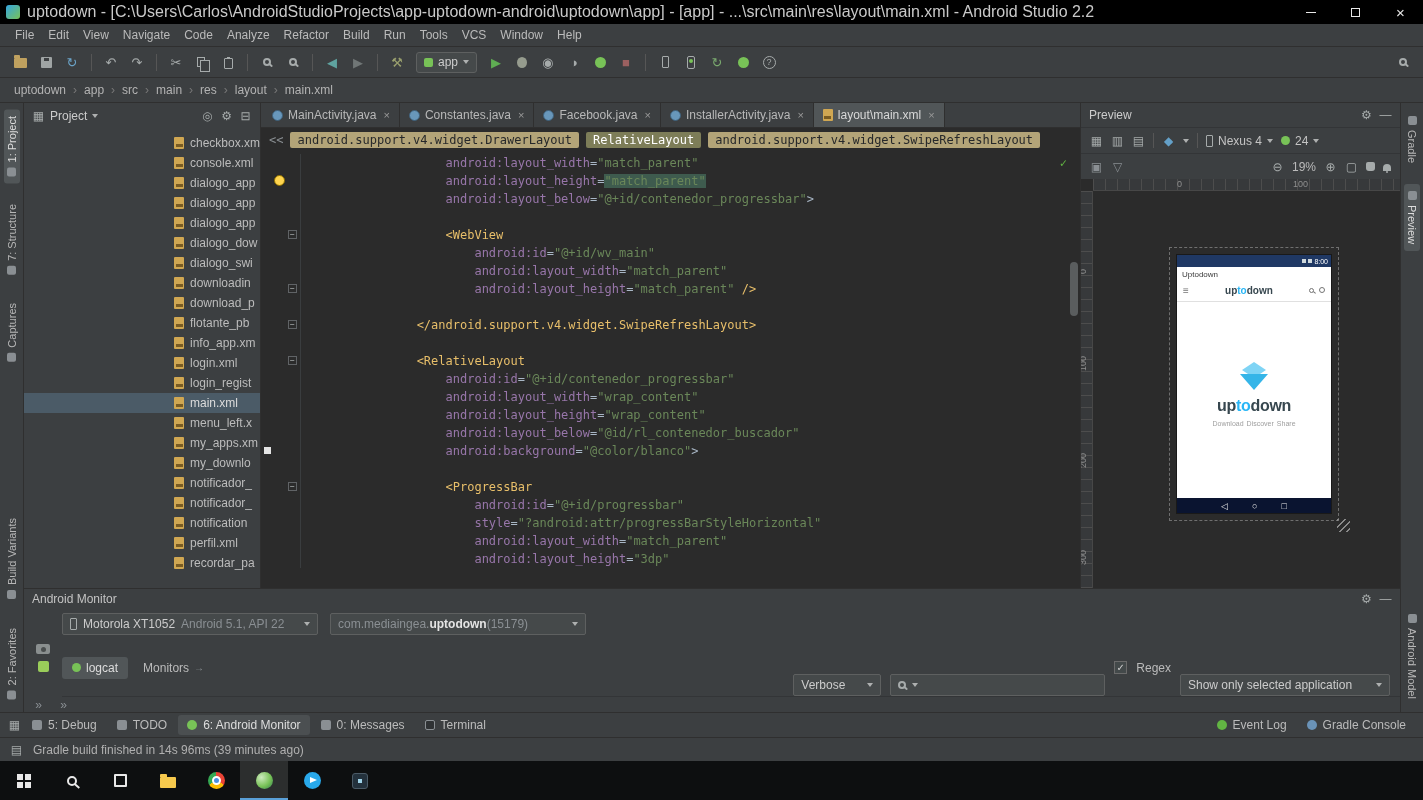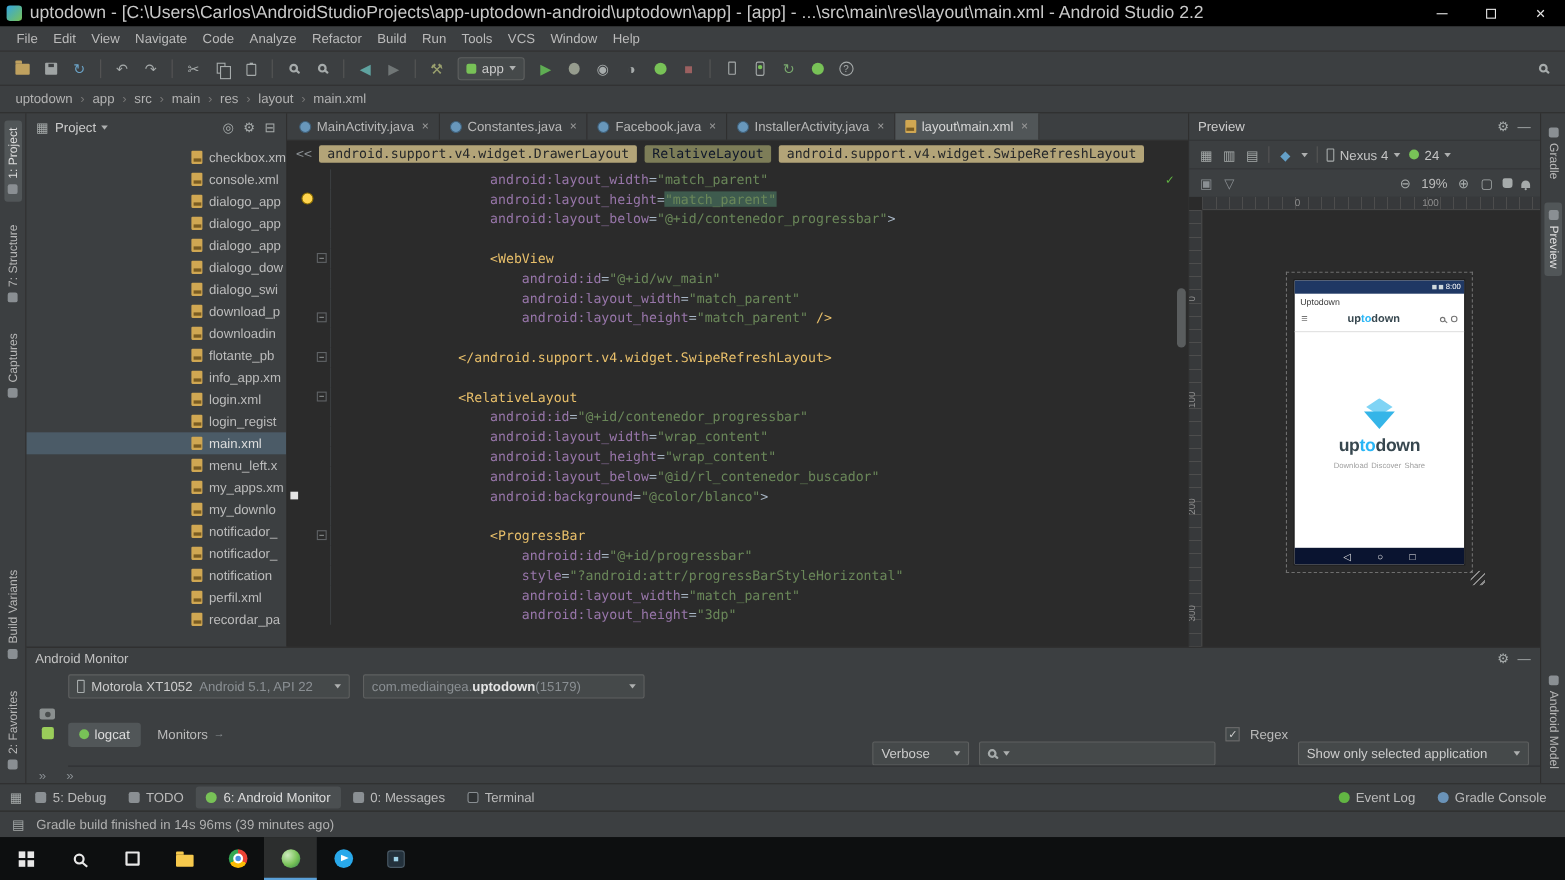--- a/index.html
+++ b/index.html
@@ -62,21 +62,21 @@
   .editor{flex:1;display:flex;flex-direction:column;min-width:0;background:#2b2b2b;}
   .etabs{flex:0 0 25px;background:#3c3f41;display:flex;align-items:flex-end;padding-left:2px;border-bottom:1px solid #2f2f2f;}
   .etab{height:24px;display:flex;align-items:center;gap:5px;padding:0 9px;border-right:1px solid #2f2f2f;color:#b8b8b8;}
   .etab.active{background:#515658;color:#d8d8d8;}
   .etab .close{color:#9a9a9a;font-size:11px;margin-left:2px;}
   .editor-body{flex:1;display:flex;flex-direction:column;min-height:0;}
   .chips-row{flex:0 0 24px;display:flex;align-items:center;gap:7px;padding-left:8px;font-family:"DejaVu Sans Mono",monospace;}
   .chips-prefix{color:#8a8f93;font-size:12px;}
   .chip{font-size:12px;padding:1px 7px;border-radius:2px;}
   .chip-light{background:#b3a478;color:#26282a;}
-  .chip-dark{background:#7d7d58;color:#0f172a;}
+  .chip-dark{background:#7d7d58;color:#ffffff;}
   .code-area{flex:1;overflow:hidden;position:relative;font-family:"DejaVu Sans Mono",monospace;font-size:12px;line-height:18px;padding-top:2px;}
   .cl{display:flex;height:18px;white-space:pre;}
   .cl-gut{flex:0 0 40px;position:relative;border-right:1px solid #3a3d3f;}
   .fold{position:absolute;right:3px;top:4px;width:9px;height:9px;border:1px solid #606366;background:#2b2b2b;color:#aeb3b3;font-size:8px;line-height:7px;display:flex;align-items:center;justify-content:center;}
   .bulb{position:absolute;left:13px;top:3px;width:11px;height:11px;border-radius:50%;background:#ffd54f;border:1px solid #8d6e00;}
   .bmark{position:absolute;left:3px;top:5px;width:7px;height:7px;background:#e4e4e4;}
   .cl-txt{color:#a9b7c6;}
   .c-attr{color:#9876aa;}
   .c-val{color:#6a8759;}
   .c-tag{color:#e8bf6a;}
@@ -421,25 +421,25 @@
               <div class="ptree-row">
                 <span class="ic-xmlfile"></span>
                 <span>dialogo_dow</span>
               </div>
               <div class="ptree-row">
                 <span class="ic-xmlfile"></span>
                 <span>dialogo_swi</span>
               </div>
               <div class="ptree-row">
                 <span class="ic-xmlfile"></span>
+                <span>downloadin</span>
+              </div>
+              <div class="ptree-row">
+                <span class="ic-xmlfile"></span>
                 <span>download_p</span>
-              </div>
-              <div class="ptree-row">
-                <span class="ic-xmlfile"></span>
-                <span>downloadin</span>
               </div>
               <div class="ptree-row">
                 <span class="ic-xmlfile"></span>
                 <span>flotante_pb</span>
               </div>
               <div class="ptree-row">
                 <span class="ic-xmlfile"></span>
                 <span>info_app.xm</span>
               </div>
               <div class="ptree-row">

